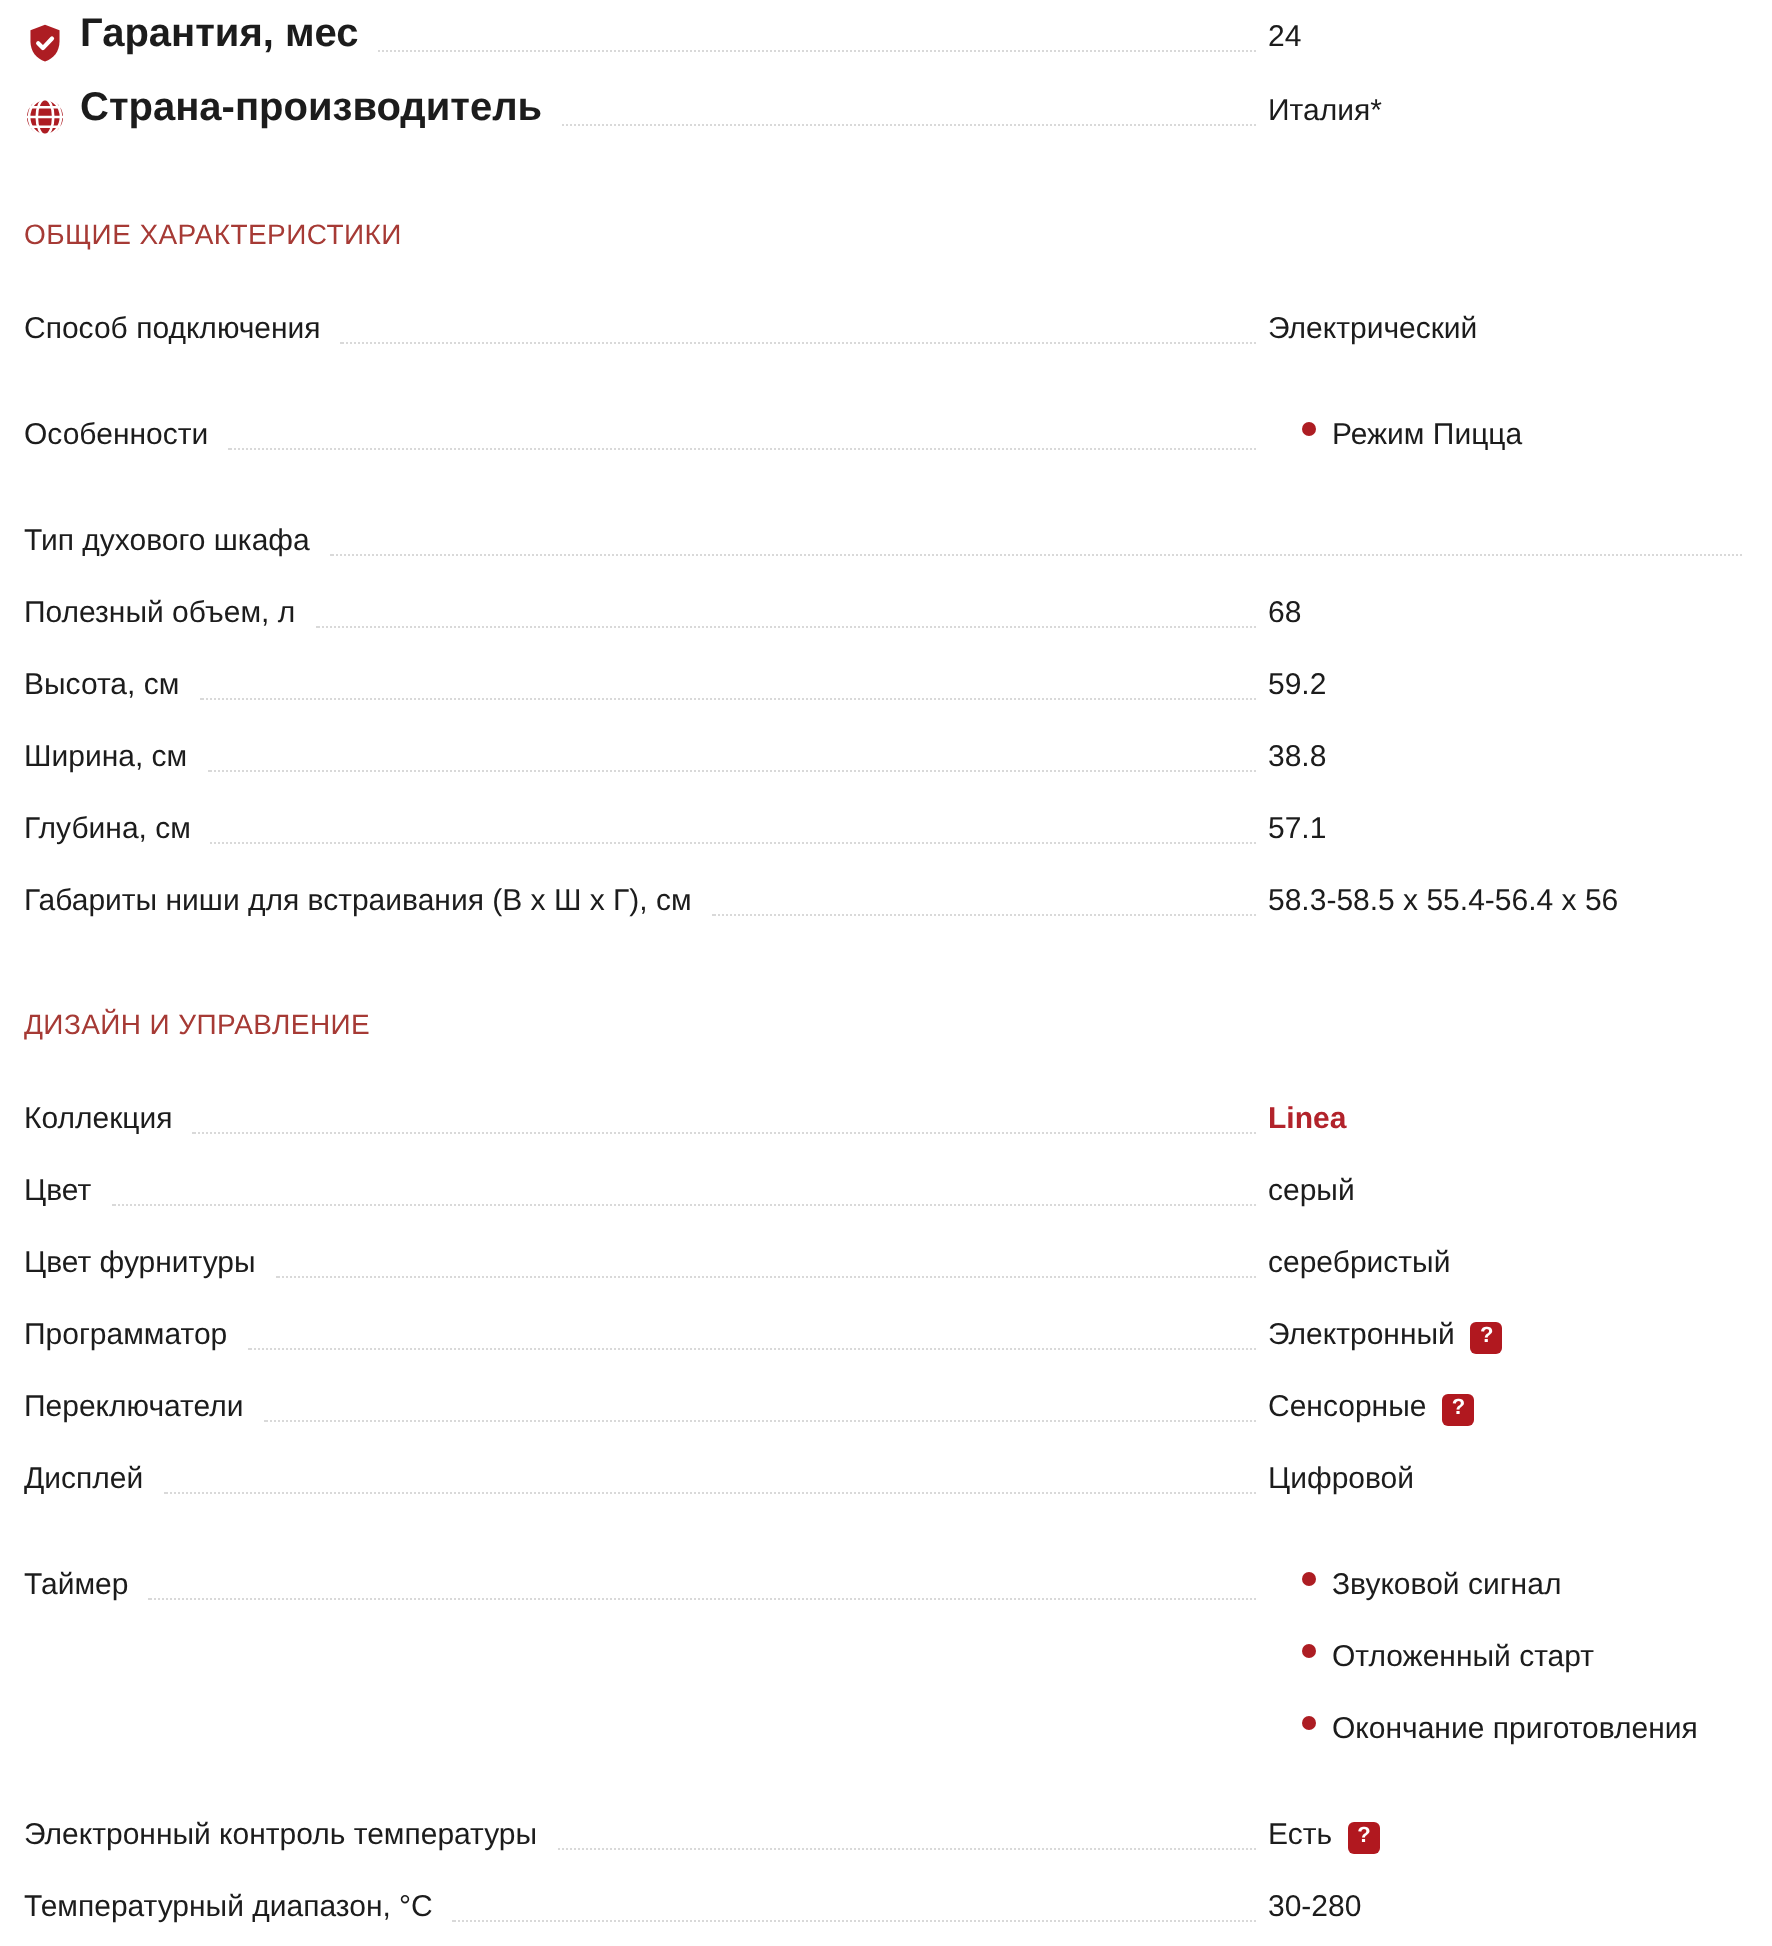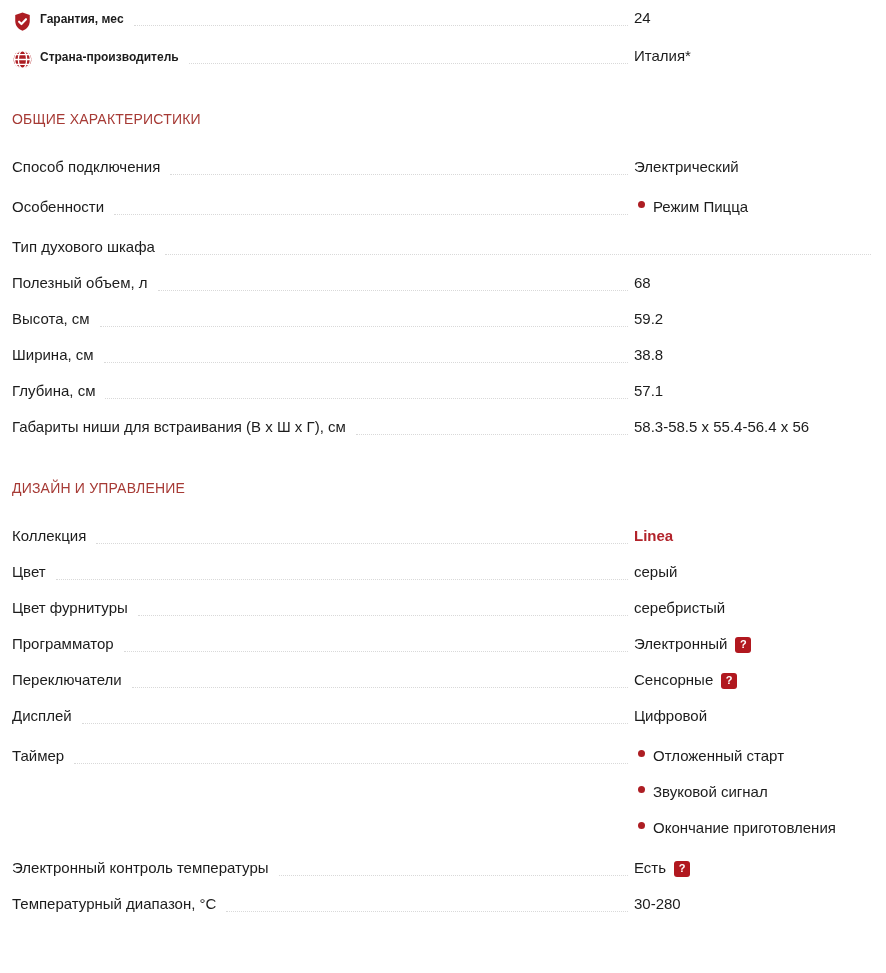--- a/index.html
+++ b/index.html
@@ -33,38 +33,38 @@
     flex:none;
     width:21px;
     height:21px;
     margin-right:7px;
     position:relative;
     top:4px;
     align-self:flex-start;
   }
   .spec-row .row-icon svg{display:block;}
   .row-label{flex:none; max-width:600px;}
-  .row-label.bold{font-weight:700; font-size:12px;}
+  .row-label.bold{font-weight:700; font-size:20px;}
   .leader{
     flex:1 1 auto;
     min-width:18px;
     border-bottom:1px dotted var(--leader);
     margin:0 6px 0 10px;
     position:relative;
     top:3px;
   }
   .row-value{
     flex:none;
     width:243px;
   }
   .value-text{color:var(--text);}
   a.value-text.link{color:var(--link-red); text-decoration:none;font-weight:bold;}
   .value-list{
     list-style:none;
-    margin:4px;
+    margin:17px;
     padding:0;
   }
   .value-item{
     display:flex;
     align-items:baseline;
     margin:0 0 15px 0;
   }
   .value-item:last-child{margin-bottom:0;}
   .value-item .dot{
     flex:none;
@@ -217,25 +217,25 @@
           <span class="leader"></span>
           <div class="row-value"><span class="value-text">Цифровой</span></div>
         </div>
         <div class="spec-row">
           <span class="row-label">Таймер</span>
           <span class="leader"></span>
           <div class="row-value">
             <ul class="value-list">
               <li class="value-item">
                 <span class="dot"></span>
+                <span class="item-text">Звуковой сигнал</span>
+              </li>
+              <li class="value-item">
+                <span class="dot"></span>
                 <span class="item-text">Отложенный старт</span>
-              </li>
-              <li class="value-item">
-                <span class="dot"></span>
-                <span class="item-text">Звуковой сигнал</span>
               </li>
               <li class="value-item">
                 <span class="dot"></span>
                 <span class="item-text">Окончание приготовления</span>
               </li>
             </ul>
           </div>
         </div>
         <div class="spec-row">
           <span class="row-label">Электронный контроль температуры</span>

